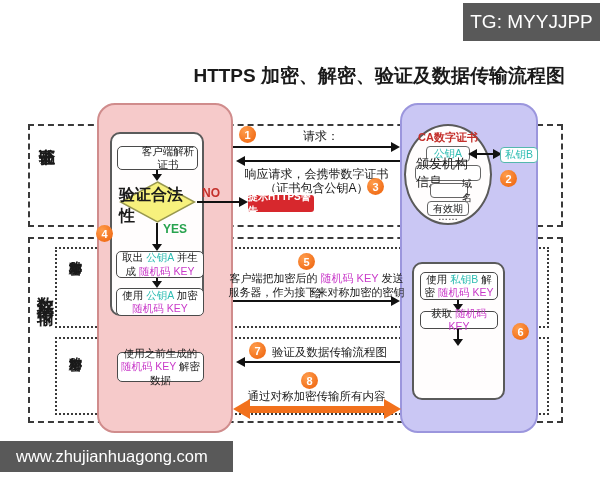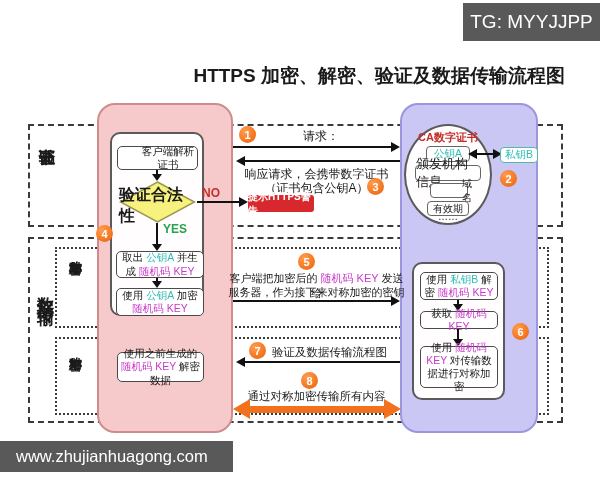--- a/index.html
+++ b/index.html
@@ -124,23 +124,20 @@
   <div class="abs stepbox" style="left:420px;top:272px;width:78px;height:28px;">
       <span><span style="color: rgb(26, 26, 26);">使用 </span><span style="color: rgb(47, 189, 179);">私钥B</span><span style="color: rgb(26, 26, 26);"> 解密 </span><span style="color: rgb(201, 58, 201);">随机码 KEY</span></span>
     </div>
   <div class="abs vline" style="left:457px;top:300px;height:5px;"></div>
   <div class="abs head-d" style="left:453px;top:304px;"></div>
   <div class="abs stepbox" style="left:420px;top:311px;width:78px;height:18px;">
       <span><span style="color: rgb(26, 26, 26);">获取 </span><span style="color: rgb(201, 58, 201);">随机码 KEY</span></span>
     </div>
   <div class="abs vline" style="left:457px;top:329px;height:11px;"></div>
   <div class="abs head-d" style="left:453px;top:339px;"></div>
-  <div class="abs stepbox" style="left:420px;top:346px;width:78px;height:42px;">
-      <span><span style="color: rgb(26, 26, 26);">使用 </span><span style="color: rgb(201, 58, 201);">随机码 KEY</span><span style="color: rgb(26, 26, 26);"> 对传输数据进行对称加密</span></span>
-    </div>
 
   <div class="abs ncircle" style="left:239px;top:126px;">1</div>
   <div class="abs" style="left:303px;top:128px;font-size:12px;z-index:3;">请求：</div>
   <div class="abs hline" style="left:233px;top:146px;width:160px;"></div>
   <div class="abs head-r" style="left:391px;top:142px;"></div>
   <div class="abs head-l" style="left:236px;top:156px;"></div>
   <div class="abs hline" style="left:244px;top:160px;width:156px;"></div>
   <div class="abs midtext" style="left:225px;top:166px;width:183px;font-size:12px;">响应请求，会携带数字证书</div>
   <div class="abs midtext" style="left:225px;top:180px;width:183px;font-size:12px;">（证书包含公钥A）</div>
   <div class="abs ncircle" style="left:367px;top:178px;">3</div>

